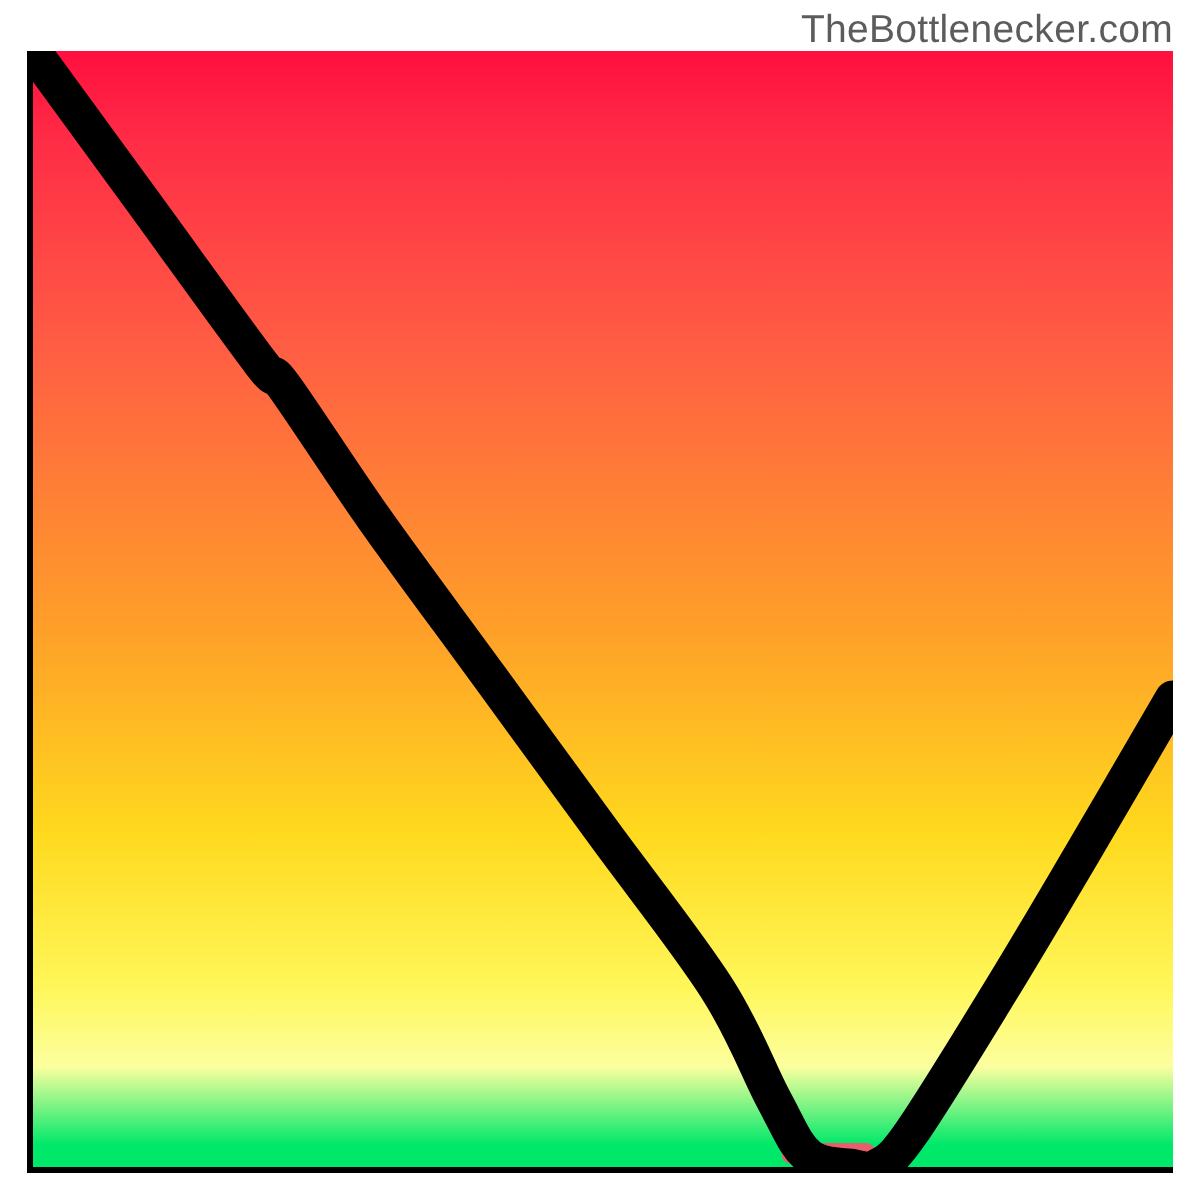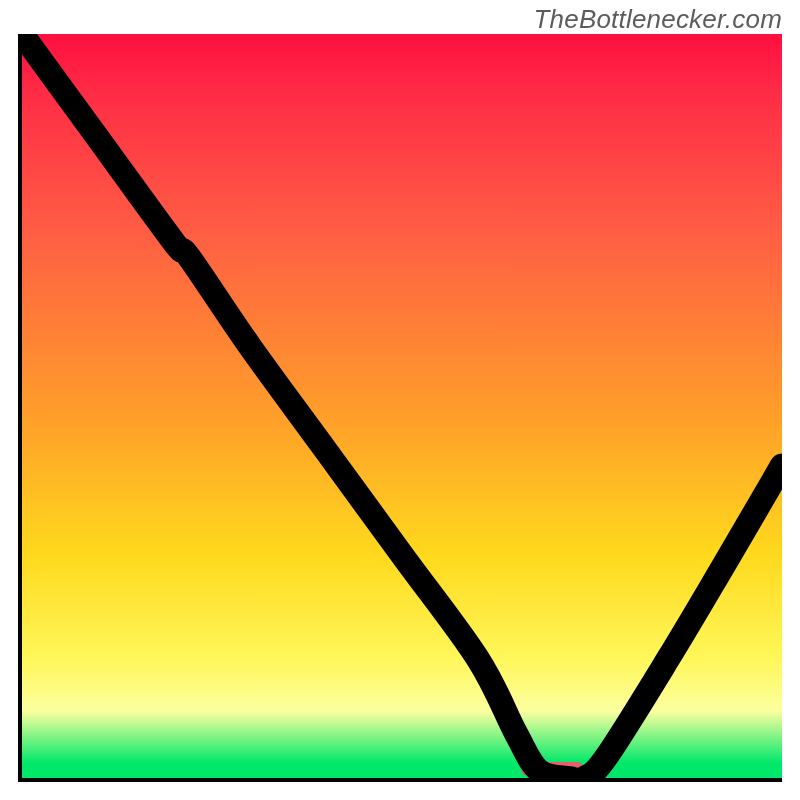--- a/index.html
+++ b/index.html
@@ -13,21 +13,20 @@
     overflow: hidden;
   }
   .watermark {
     position: absolute;
     top: 4px;
     right: 18px;
     font-size: 26px;
     color: #5c5c5c;
     font-weight: 400;
     letter-spacing: 0.2px;
-    font-style: italic;
   }
   .plot-wrap {
     position: absolute;
     left: 18px;
     top: 34px;
     width: 764px;
     height: 748px;
     border-left: 4px solid #000;
     border-bottom: 4px solid #000;
     box-sizing: border-box;

